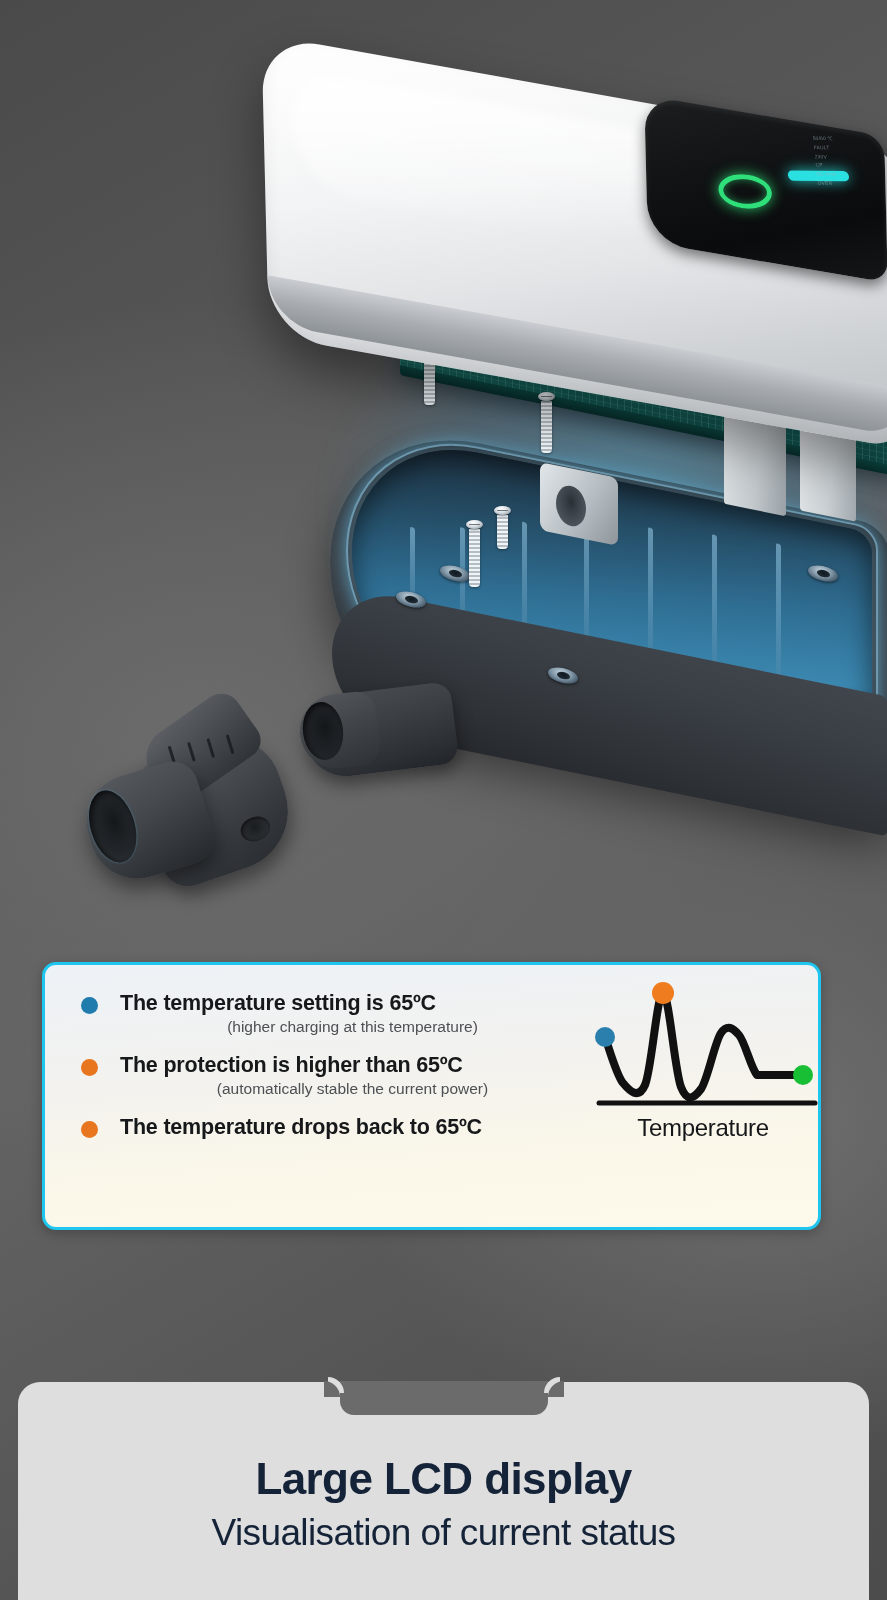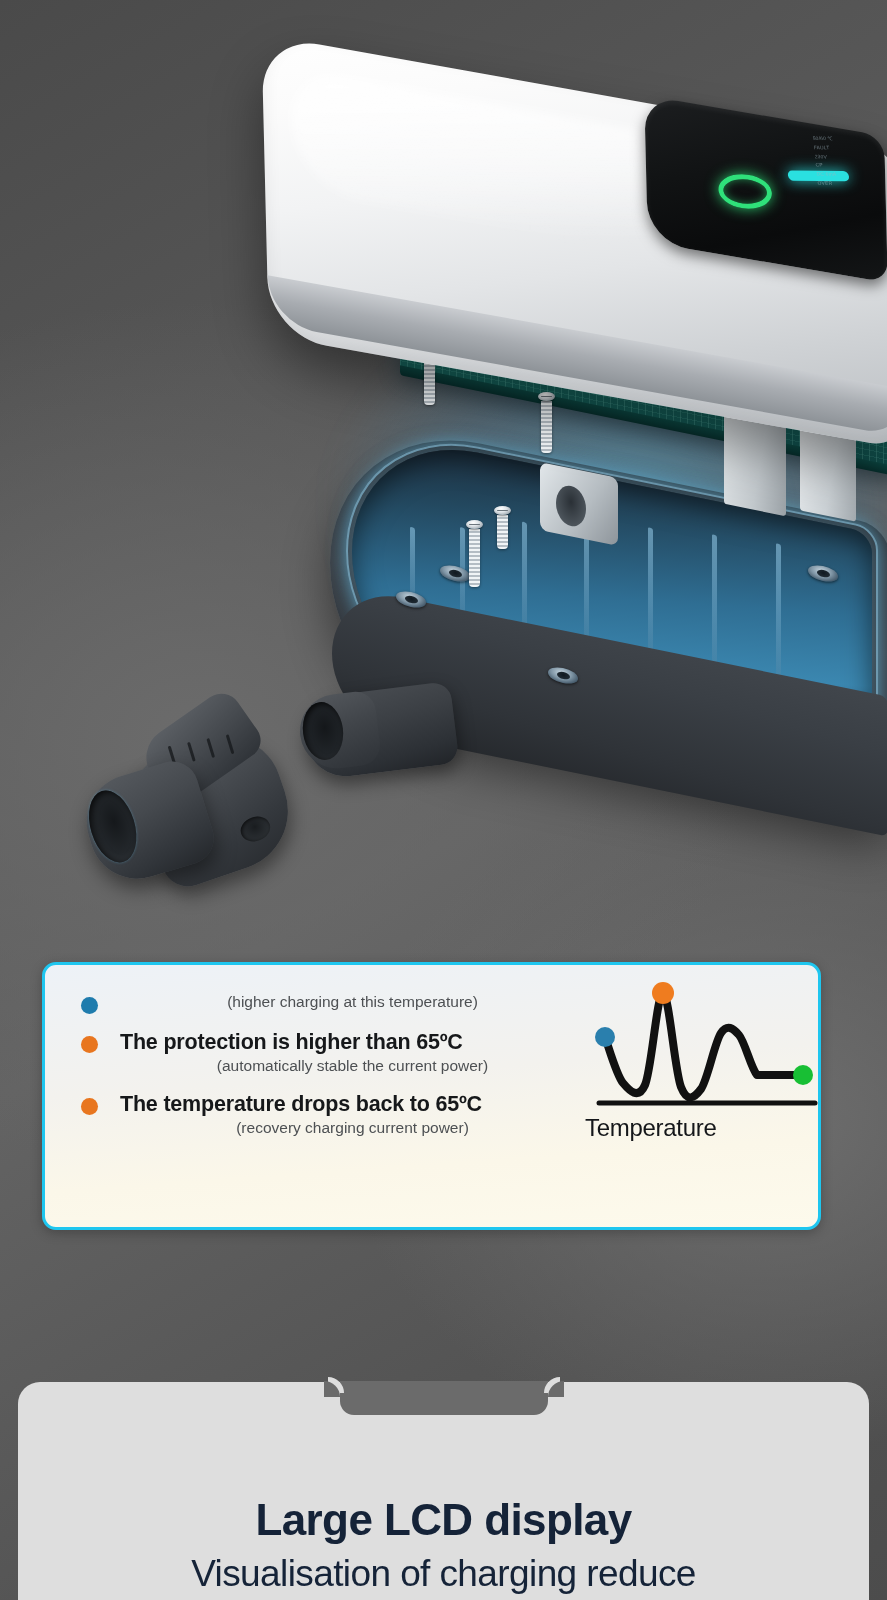--- a/index.html
+++ b/index.html
@@ -311,21 +311,21 @@
   .bsub {
     font-size:15.5px; color:#4d5053; line-height:1.2;
     margin-top:2px; text-align:center; white-space:nowrap;
   }
 
   
   .chart-wrap { position:absolute; left:8px; top:10px; width:228px; height:140px; }
   .chart-wrap svg { display:block; }
   .chart-title {
     position:absolute; left:0; top:150px; width:236px;
-    text-align:left; font-size:24px; color:#15171a; line-height:1.12;
+    text-align:center; font-size:24px; color:#15171a; line-height:1.12;
     letter-spacing:-.3px;
   }
 
   
   #bottom {
     position:absolute; left:18px; top:1382px;
     width:851px; height:218px;
     background:#dedede;
     border-radius:22px 22px 0 0;
   }
@@ -336,21 +336,21 @@
     background:#6b6b6b;
     border-radius:0 0 14px 14px;
   }
   .notch::before, .notch::after {
     content:""; position:absolute; top:0; width:16px; height:16px;
     background:#6b6b6b;
   }
   .notch::before { left:-16px; border-top-right-radius:16px; box-shadow:4px -4px 0 0 #dedede; }
   .notch::after  { right:-16px; border-top-left-radius:16px; box-shadow:-4px -4px 0 0 #dedede; }
 
-  .bottom-text { position:absolute; left:0; right:0; top:72px; text-align:center;margin-top:41px; }
+  .bottom-text { position:absolute; left:0; right:0; top:72px; text-align:center; }
   .b-title {
     font-size:44px; font-weight:bold; color:#152338;
     letter-spacing:-.6px; line-height:1.15;
   }
   .b-sub {
     font-size:37px; color:#152338; letter-spacing:-.6px;
     line-height:1.2; margin-top:6px;
   }
 </style>
 </head>
@@ -448,37 +448,37 @@
     </div>
   </div>
 
   <div id="infocard">
 
     <div class="card-left">
 
       <div class="bullet-row">
         <div class="dot blue"></div>
         <div class="btext">
+          <div class="bmain">The temperature setting is 65ºC</div>
           <div class="bsub">(higher charging at this temperature)</div>
         </div>
       </div>
 
       <div class="bullet-row">
         <div class="dot orange"></div>
         <div class="btext">
           <div class="bmain">The protection is higher than 65ºC</div>
           <div class="bsub">(automatically stable the current power)</div>
         </div>
       </div>
 
       <div class="bullet-row">
         <div class="dot orange"></div>
         <div class="btext">
           <div class="bmain">The temperature drops back to 65ºC</div>
-          <div class="bsub">(recovery charging current power)</div>
         </div>
       </div>
 
     </div>
 
     <div class="card-right">
       <div class="chart-wrap">
         <svg width="228" height="140" viewBox="0 0 228 140">
           <path id="wave-path" fill="none" stroke="#111111" stroke-width="8" stroke-linecap="round" stroke-linejoin="round" d="M 12 62 C 15.00 69.67, 23.33 100.00, 30 108 C 36.67 116.00, 45.33 125.00, 52 110 C 58.67 95.00, 64.00 17.67, 70 18 C 76.00 18.33, 81.67 96.00, 88 112 C 94.33 128.00, 101.33 123.00, 108 114 C 114.67 105.00, 121.67 67.00, 128 58 C 134.33 49.00, 140.00 53.00, 146 60 C 152.00 67.00, 158.00 93.33, 164 100 C 164.00 100.00, 182.00 100.00, 182 100 C 182.00 100.00, 210.00 100.00, 210 100"></path>
           <line id="baseline" x1="6" y1="128" x2="222" y2="128" stroke="#111111" stroke-width="5" stroke-linecap="round"></line>
@@ -490,17 +490,17 @@
       <div class="chart-title">
         <div>Temperature</div>
       </div>
     </div>
   </div>
 
   <div id="bottom">
     <div class="notch"></div>
     <div class="bottom-text">
       <div class="b-title">Large LCD display</div>
-      <div class="b-sub">Visualisation of charging reduce</div>
+      <div class="b-sub">Visualisation of current status</div>
     </div>
   </div>
 
 </div>
 
 </body></html>

